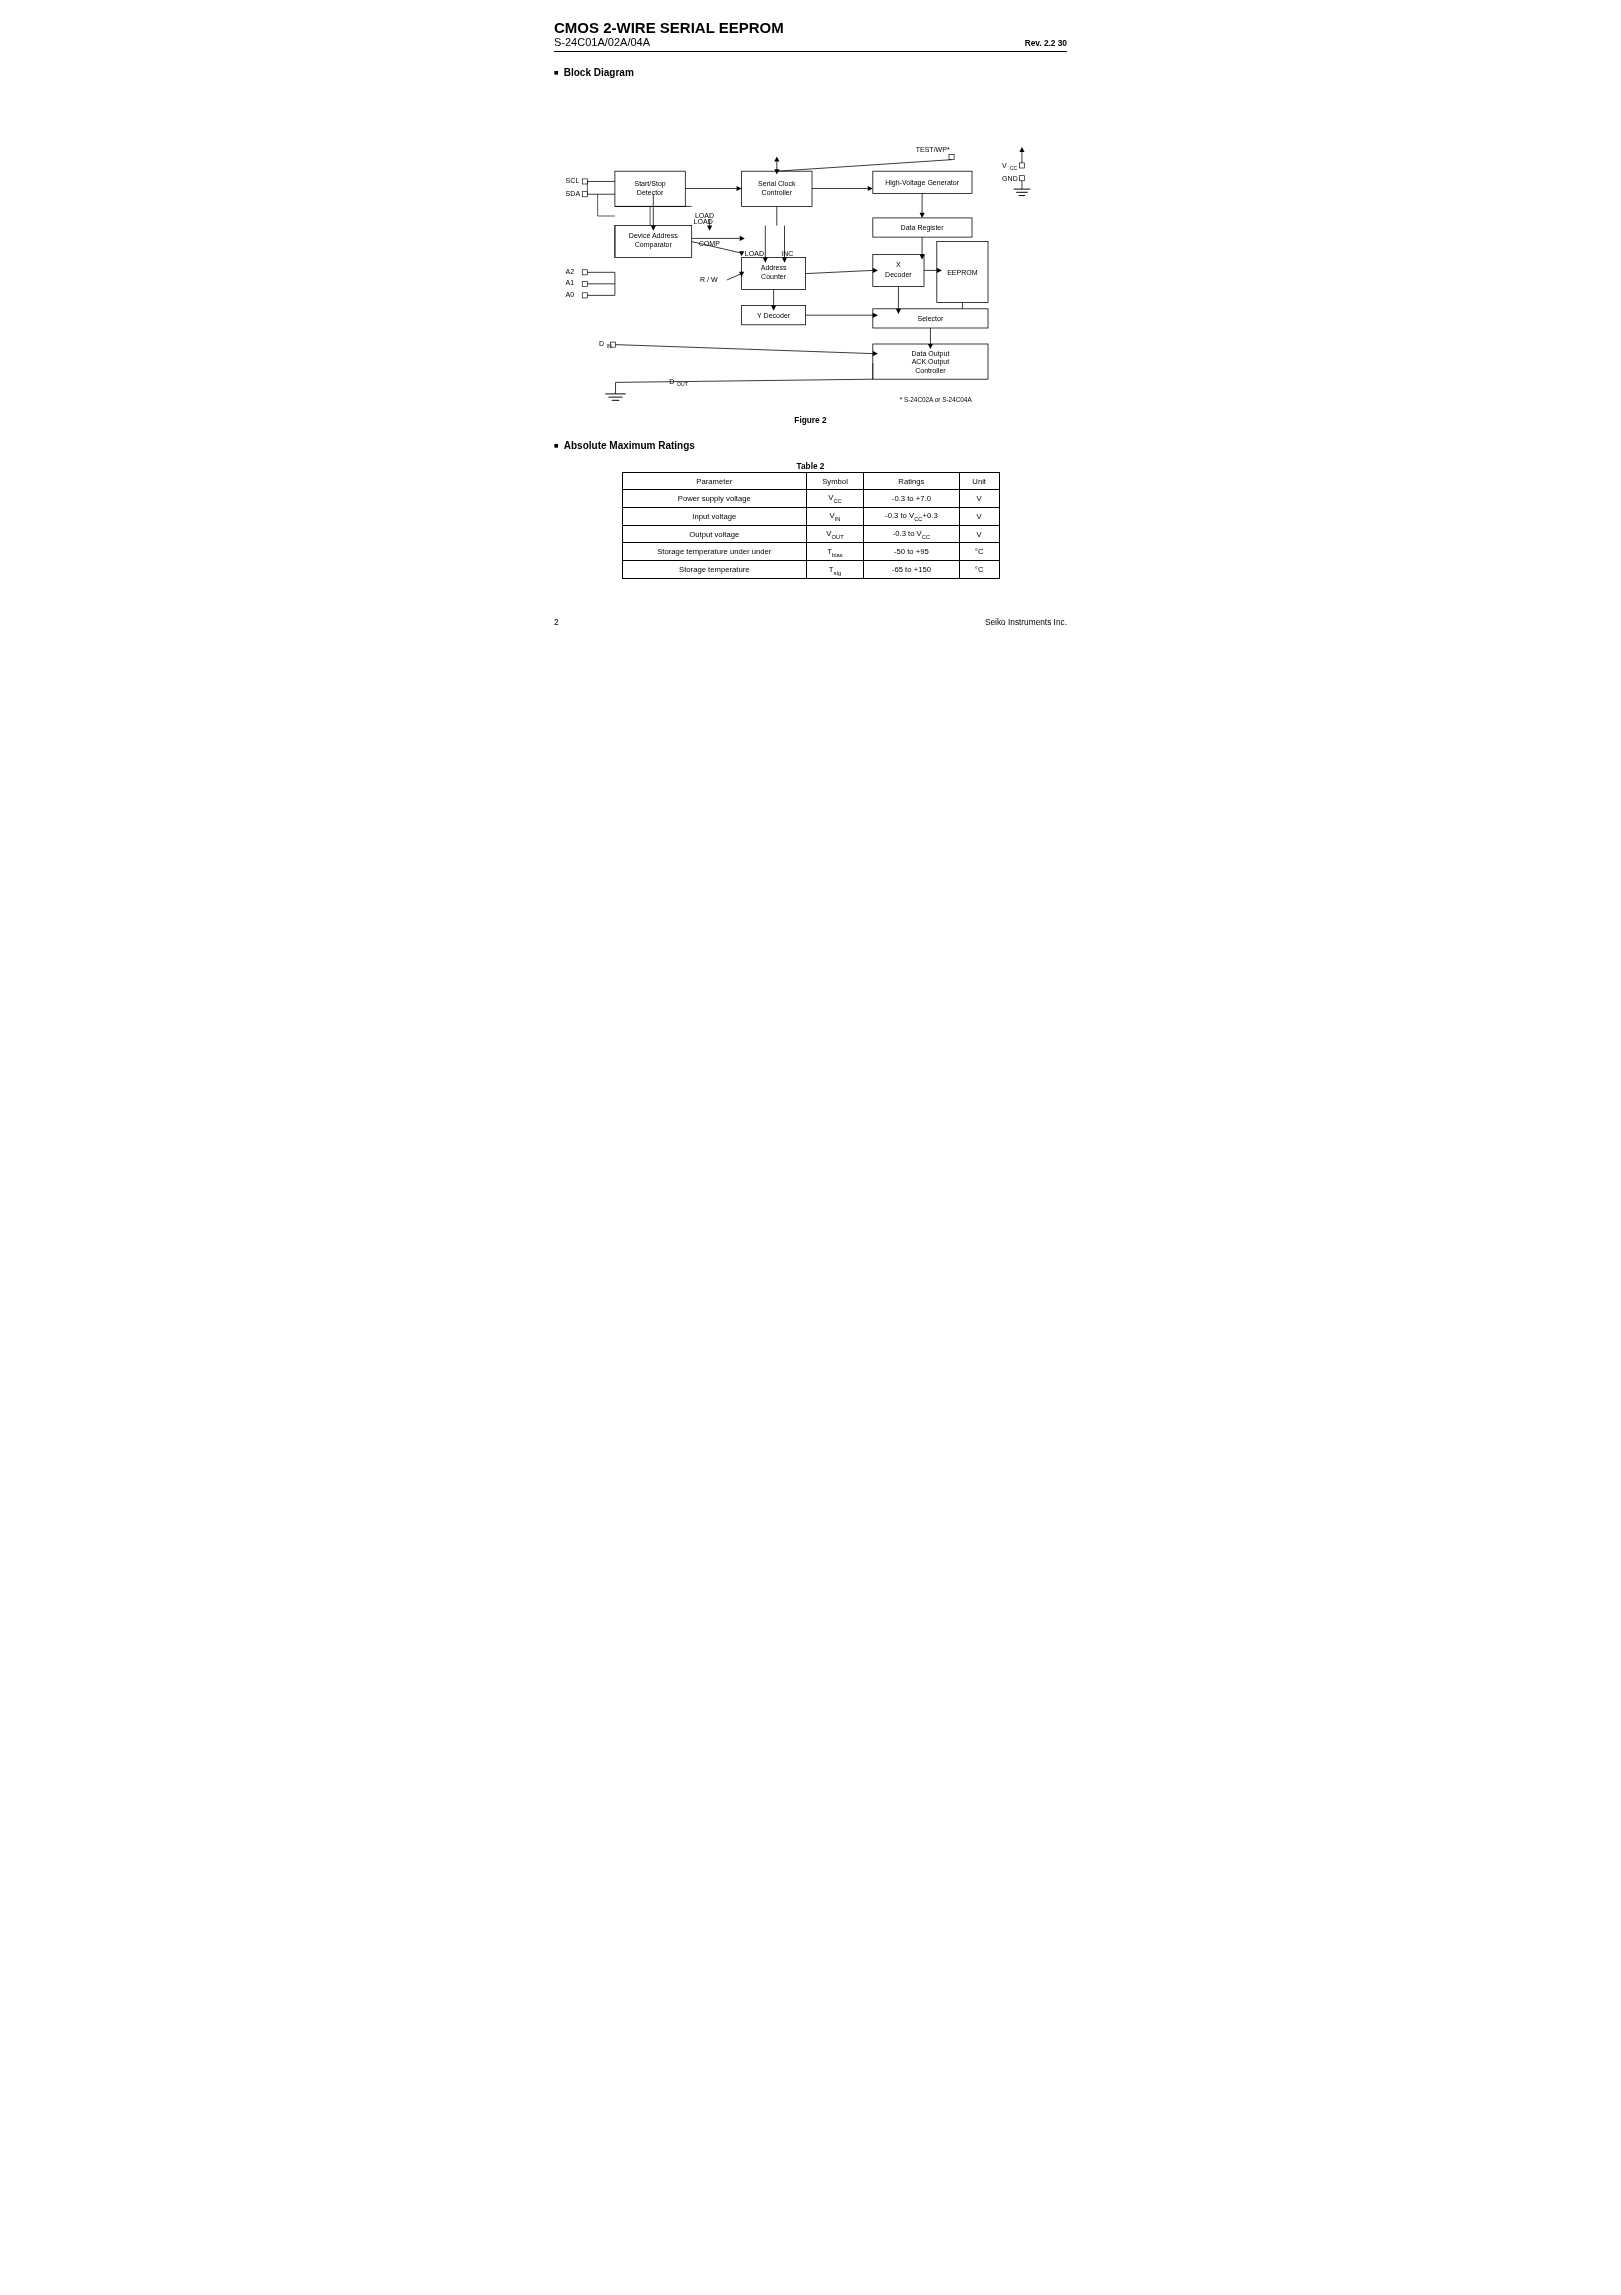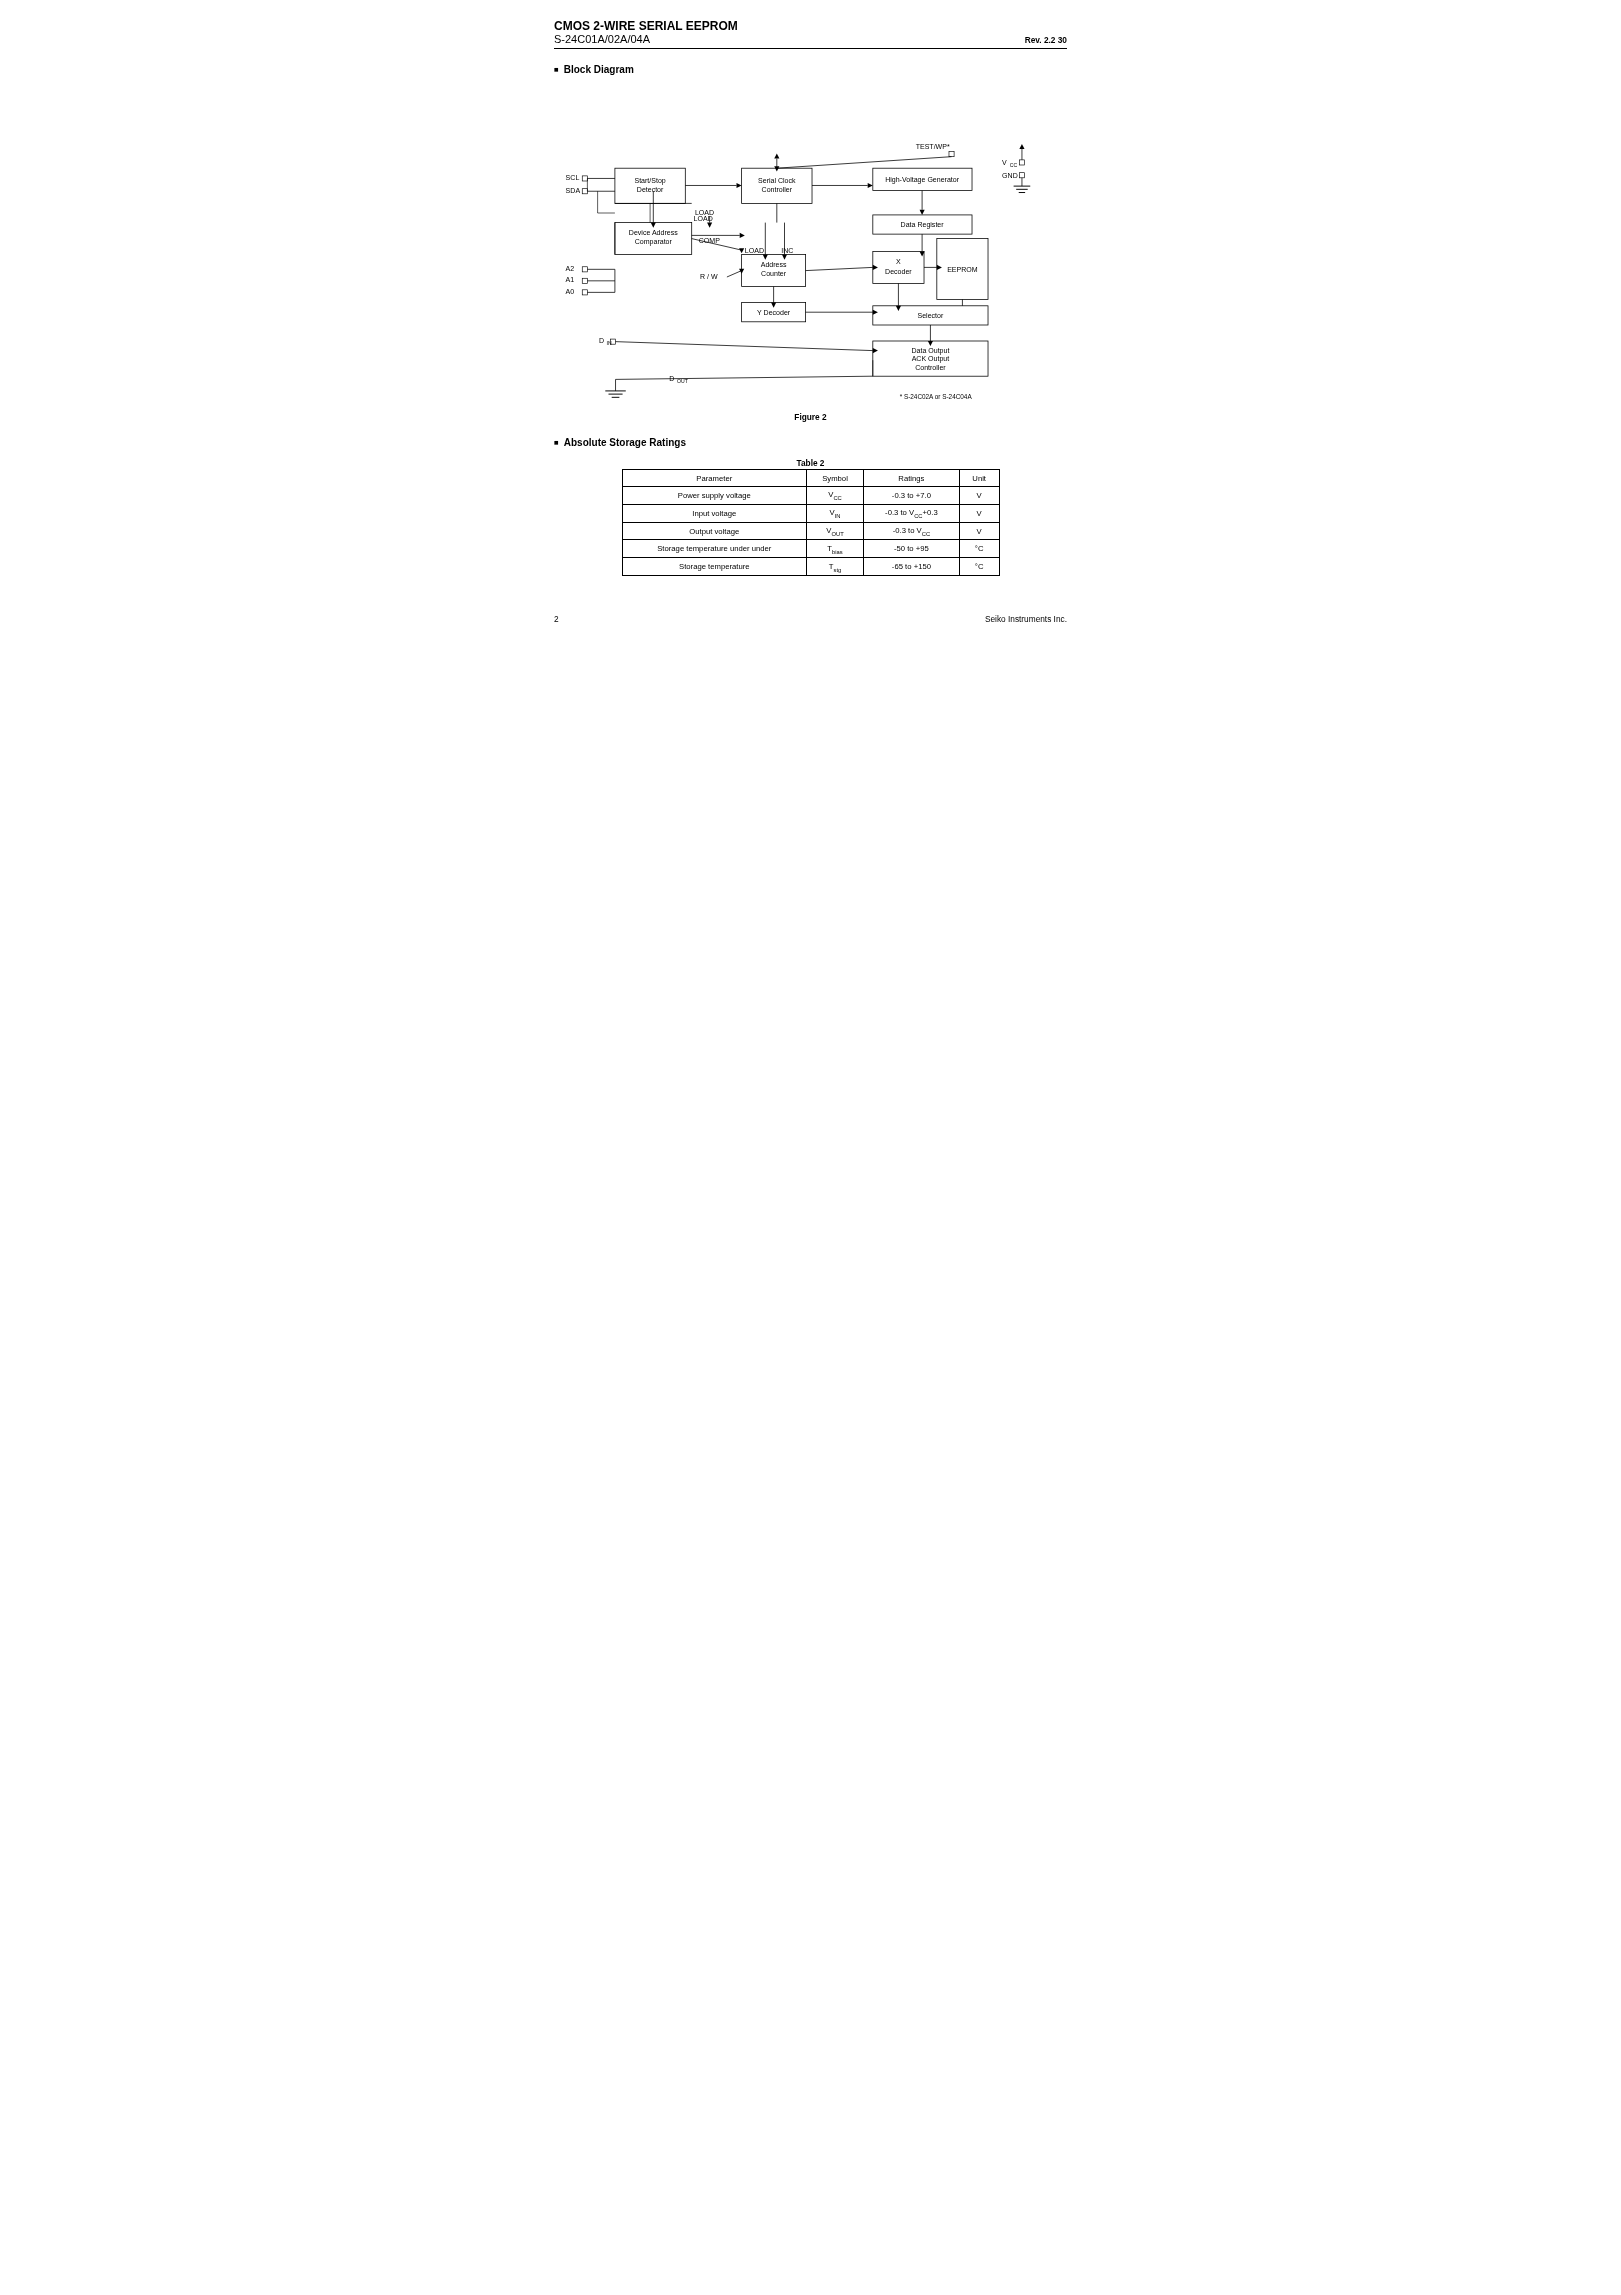--- a/index.html
+++ b/index.html
@@ -17,21 +17,21 @@
     .header {
       border-bottom: 1.3px solid #000;
       padding-bottom: 2.6px;
       margin-bottom: 13px;
       display: flex;
       justify-content: space-between;
       align-items: flex-end;
     }
     .header-left .title-main {
       font-weight: bold;
-      font-size: 12px;
+      font-size: 15px;
     }
     .header-left .title-sub {
       font-weight: normal;
       font-size: 11px;
     }
     .header-right {
       font-weight: bold;
       font-size: 8.3px;
     }
 
@@ -302,21 +302,21 @@
 
     <line x1="215" y1="235" x2="290" y2="235" stroke="#000" stroke-width="1.2"></line>
     <polygon points="290,231 290,239 298,235" fill="#000"></polygon>
 
   </svg>
 </div>
 
 <div class="figure-caption">Figure 2</div>
 
 <div class="section-header">
-  <span>Absolute Storage Ratings</span>
+  <span>Absolute Maximum Ratings</span>
 </div>
 
 <div class="table-title">Table  2</div>
 
 <table class="ratings-table">
   <thead>
     <tr>
       <th>Parameter</th>
       <th>Symbol</th>
       <th>Ratings</th>

